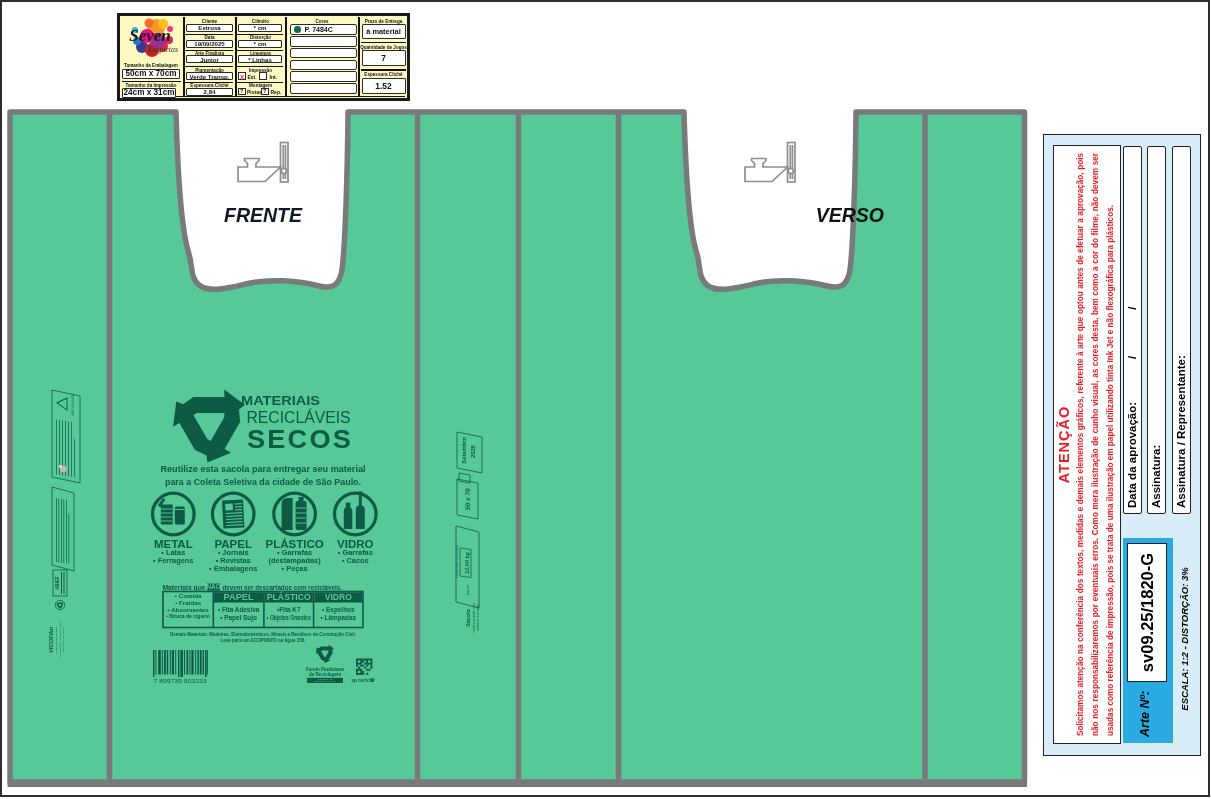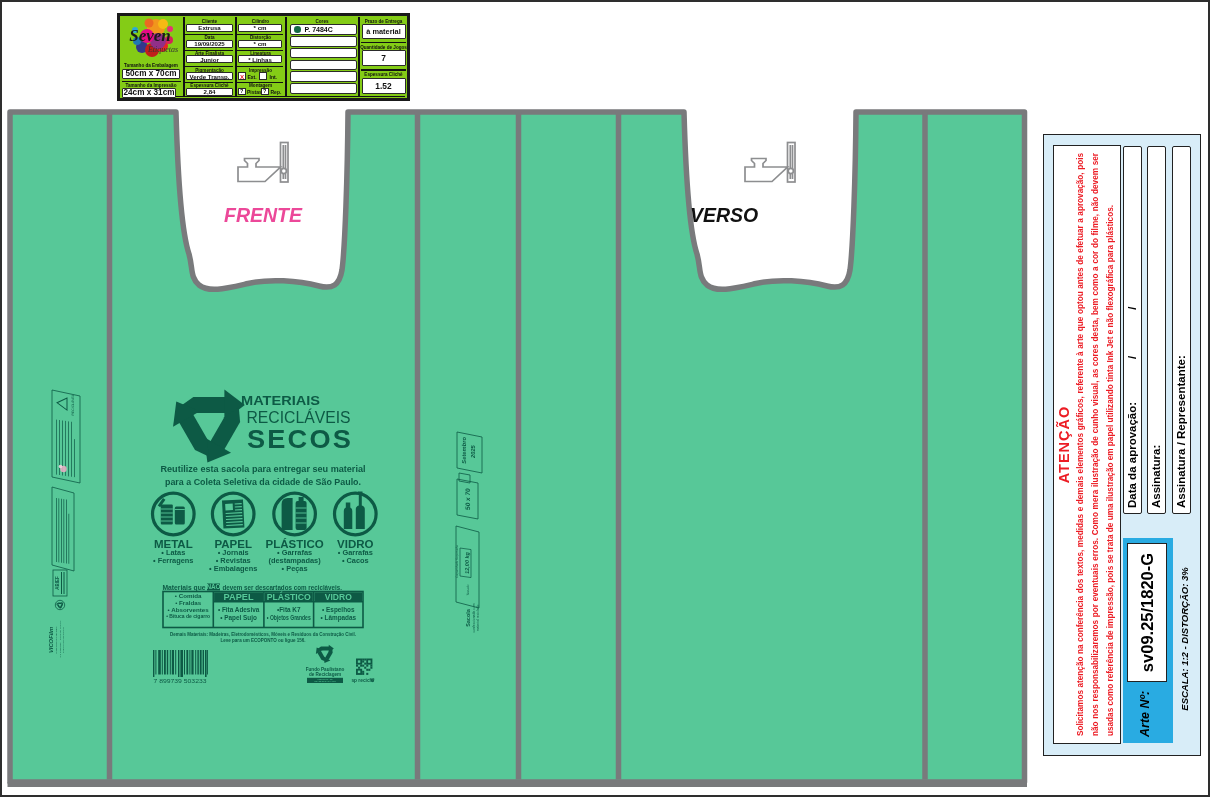--- a/index.html
+++ b/index.html
@@ -37,23 +37,23 @@
 
   <line x1="518.5" y1="112" x2="518.5" y2="779.5" stroke="#797a7c" stroke-width="5.5"></line>
 
   <line x1="618.5" y1="112" x2="618.5" y2="779.5" stroke="#797a7c" stroke-width="5.5"></line>
 
   <line x1="925" y1="112" x2="925" y2="779.5" stroke="#797a7c" stroke-width="5.5"></line>
 
   <line x1="7.5" y1="784.5" x2="1027" y2="784.5" stroke="#797a7c" stroke-width="5"></line>
 </svg>
 
-<div class="abs" style="left:182px;top:204px;width:162px;text-align:center;font-size:19.5px;font-weight:bold;font-style:italic;color:#ec4899;">FRENTE</div>
-
-<div class="abs" style="left:690px;top:204px;width:162px;text-align:left;font-size:19.5px;font-weight:bold;font-style:italic;color:#111;">VERSO</div>
+<div class="abs" style="left:182px;top:204px;width:162px;text-align:center;font-size:19.5px;font-weight:bold;font-style:italic;color:#0f172a;">FRENTE</div>
+
+<div class="abs" style="left:722px;top:204px;width:162px;text-align:right;font-size:19.5px;font-weight:bold;font-style:italic;color:#111;">VERSO</div>
 
 <svg class="abs" style="left:236px;top:138px;" width="56" height="48" viewBox="0 0 56 48">
   <g fill="none" stroke="#8d8e90" stroke-width="1.7">
     <path d="M 2,29 H 11.5 V 25.5 L 8.5,22.5 V 20.5 H 23 V 22.5 L 20,25.5 V 29 H 44.5 L 29,43.5 H 2 Z"></path>
     <rect x="44.5" y="4.5" width="7.5" height="39.5"></rect>
     <line x1="47.3" y1="7" x2="47.3" y2="41"></line>
     <line x1="49.5" y1="7" x2="49.5" y2="41"></line>
     <circle cx="47.8" cy="33" r="2.6" fill="#fff"></circle>
   </g>
 </svg>
@@ -61,21 +61,21 @@
 <svg class="abs" style="left:743px;top:138px;" width="56" height="48" viewBox="0 0 56 48">
   <g fill="none" stroke="#8d8e90" stroke-width="1.7">
     <path d="M 2,29 H 11.5 V 25.5 L 8.5,22.5 V 20.5 H 23 V 22.5 L 20,25.5 V 29 H 44.5 L 29,43.5 H 2 Z"></path>
     <rect x="44.5" y="4.5" width="7.5" height="39.5"></rect>
     <line x1="47.3" y1="7" x2="47.3" y2="41"></line>
     <line x1="49.5" y1="7" x2="49.5" y2="41"></line>
     <circle cx="47.8" cy="33" r="2.6" fill="#fff"></circle>
   </g>
 </svg>
 
-<div class="abs" style="left:117px;top:13px;width:287px;height:82px;background:#84cc16;border:3px solid #1a1a1a;font-family:'Liberation Sans',sans-serif;overflow:hidden;">
+<div class="abs" style="left:117px;top:13px;width:287px;height:82px;background:#fef9c3;border:3px solid #1a1a1a;font-family:'Liberation Sans',sans-serif;overflow:hidden;">
 
   <div class="abs" style="left:62.5px;top:1px;width:2px;height:80px;background:#111;"></div>
 
   <div class="abs" style="left:115px;top:1px;width:2px;height:80px;background:#111;"></div>
 
   <div class="abs" style="left:164.5px;top:1px;width:2px;height:80px;background:#111;"></div>
 
   <div class="abs" style="left:238px;top:1px;width:2px;height:80px;background:#111;"></div>
 
   <div class="abs" style="left:2px;top:79.6px;width:283px;height:1.4px;background:#111;"></div>

